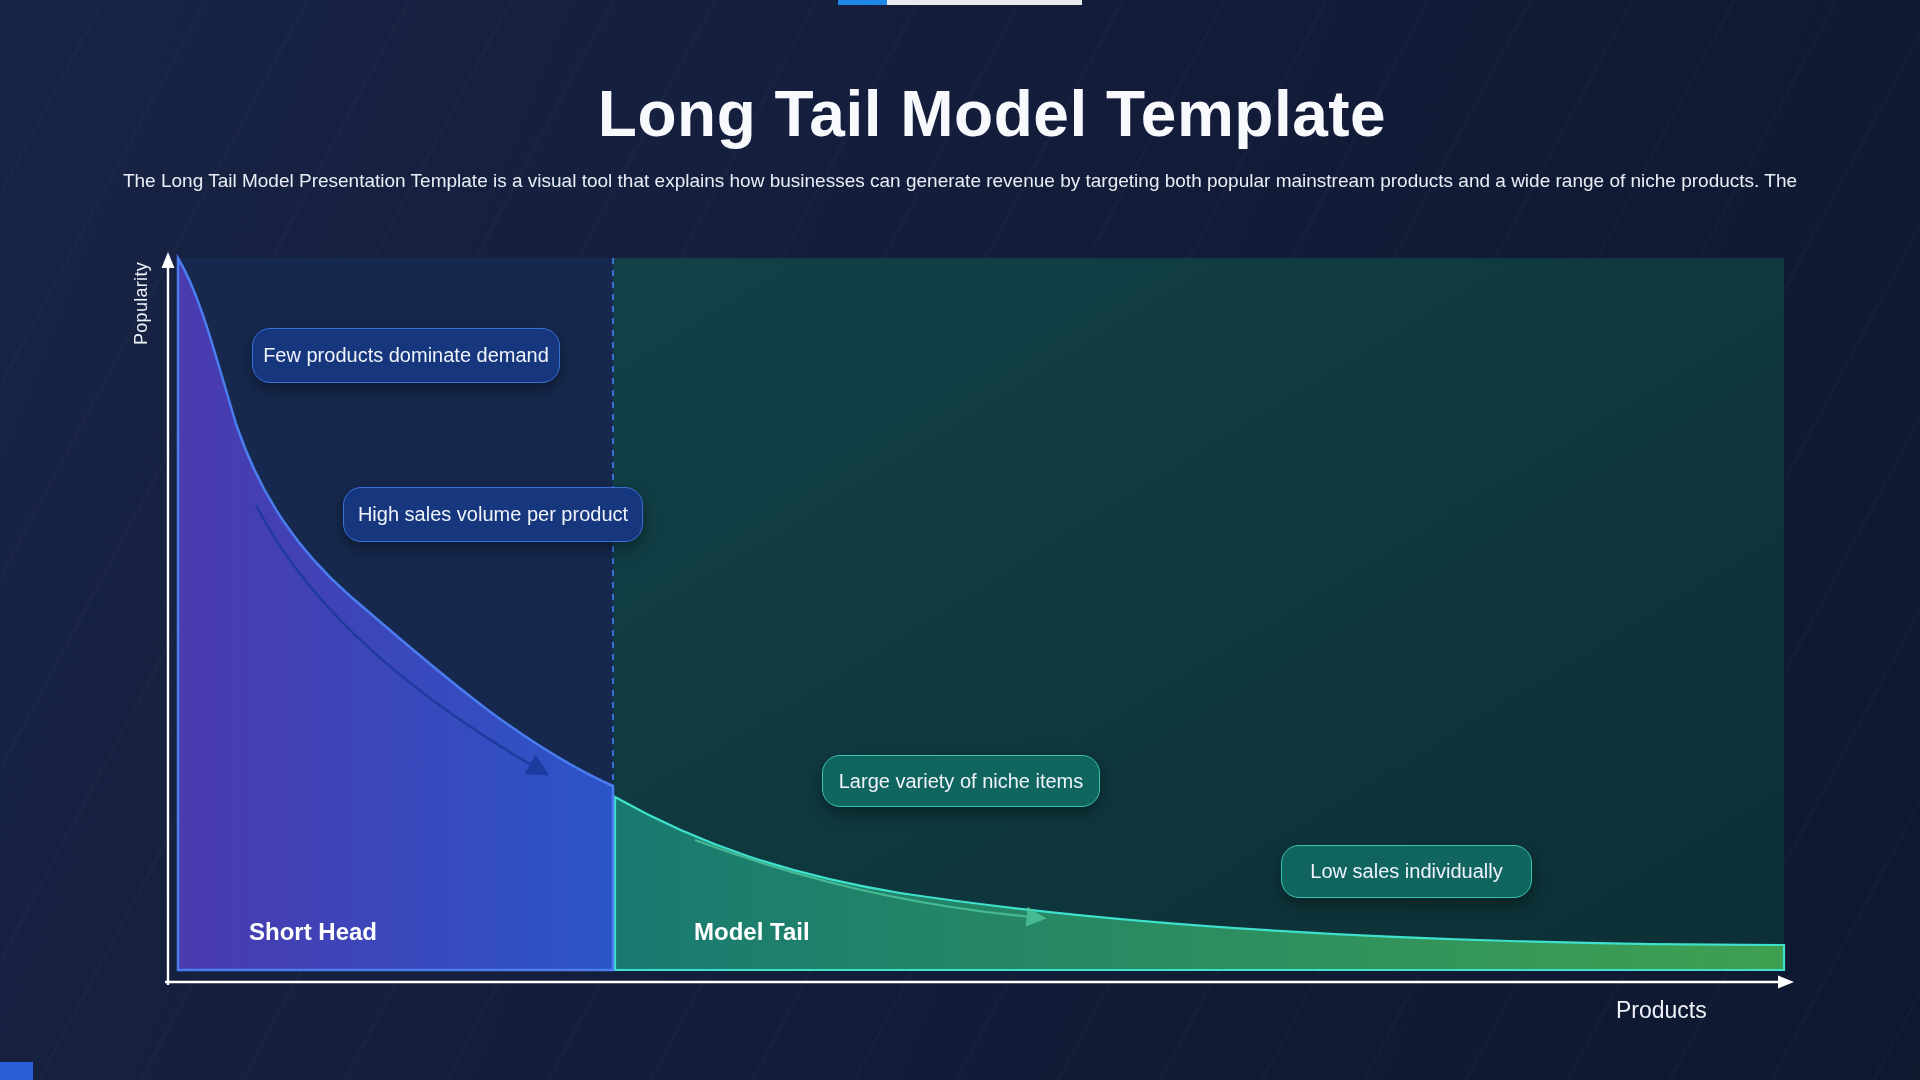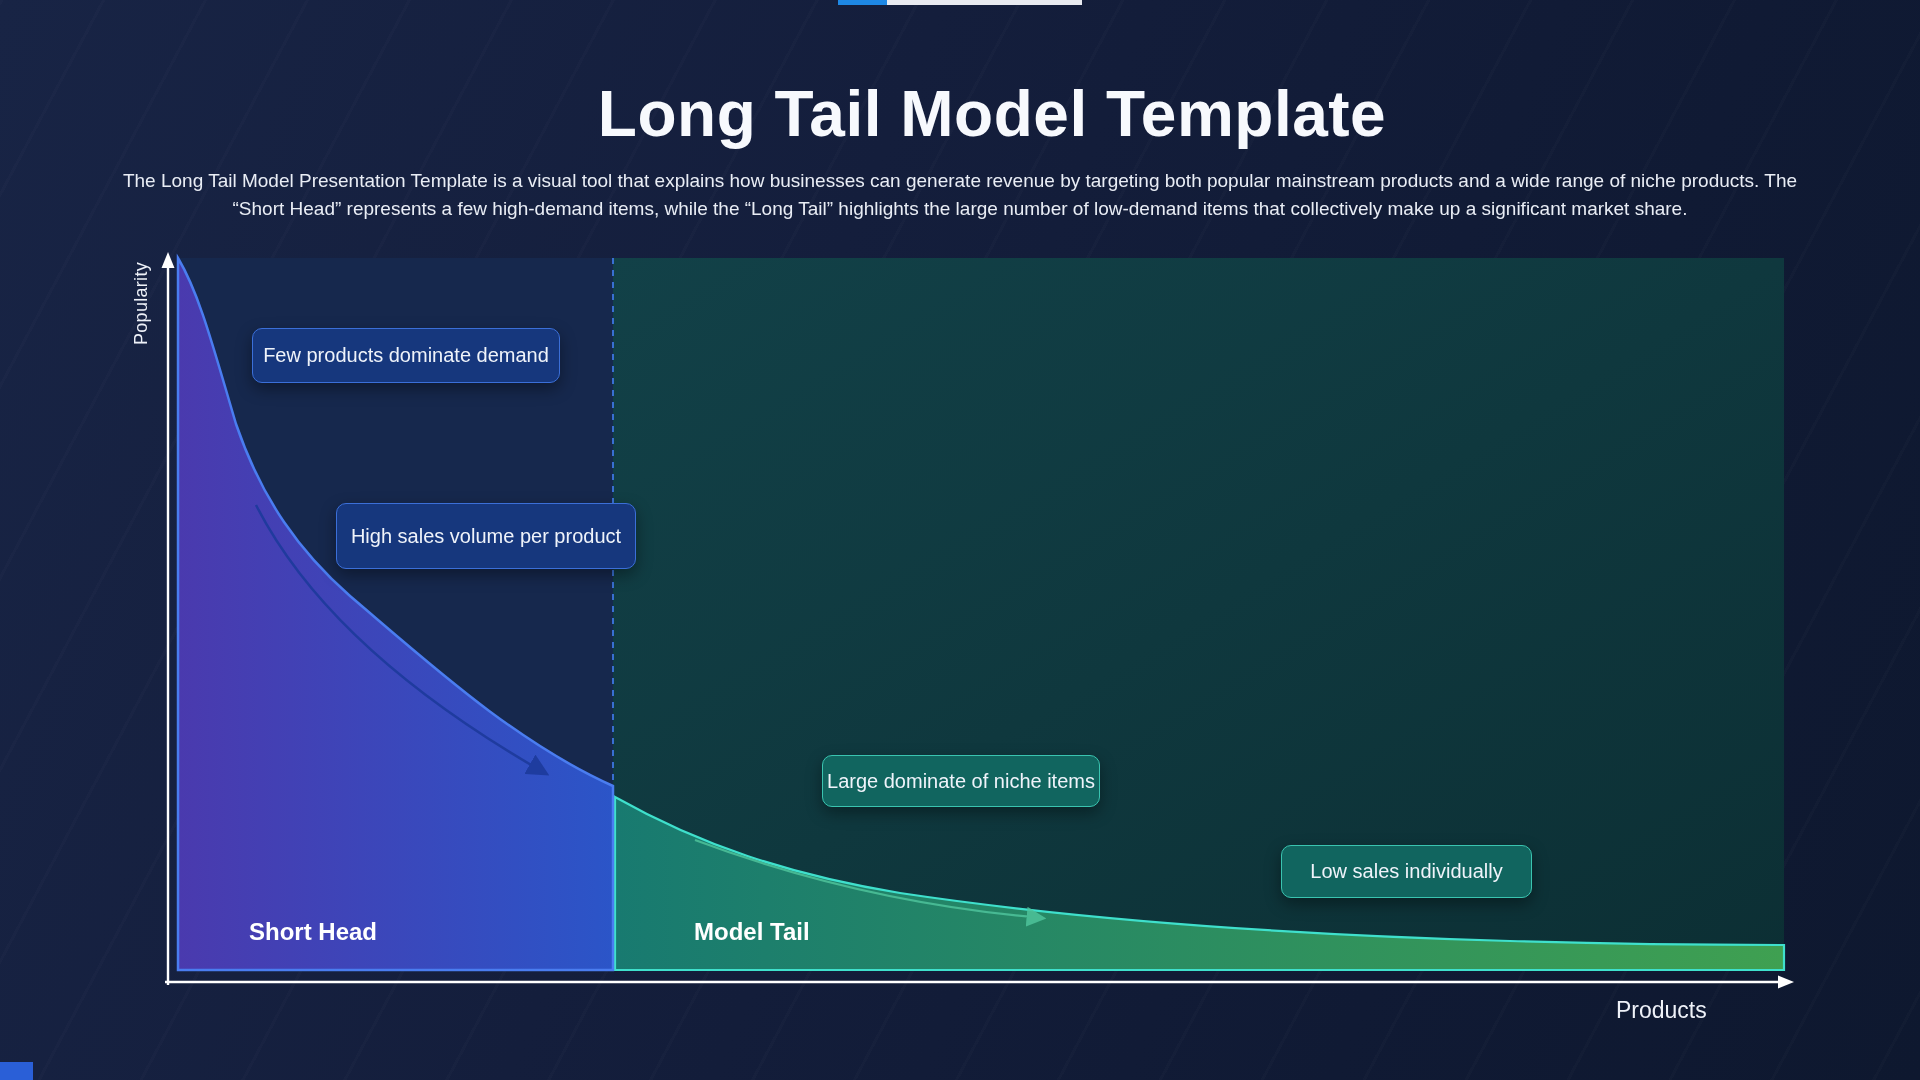--- a/index.html
+++ b/index.html
@@ -26,27 +26,27 @@
     font-size:19px; line-height:27.5px; color:#e9edf5; font-weight:400;
   }
   .desc span{ display:block; }
   .desc b{ font-weight:400; }
   .desc .inline{ display:inline; }
   
   .chart-svg{ position:absolute; left:0; top:0; width:1920px; height:1080px; }
   
   .callout{
     position:absolute; display:flex; align-items:center; justify-content:center;
-    border-radius:10px; font-size:20px; color:#eff3fa; text-align:center;
+    border-radius:18px; font-size:20px; color:#eff3fa; text-align:center;
     box-shadow:0 6px 16px rgba(0,0,0,0.38);
   }
   .callout.blue{ background:#16377d; border:1.5px solid #3b6fd8; }
   .callout.teal{ background:#11655f; border:1.5px solid #3ac4b0; }
   #callout-1{ left:252px; top:328px; width:308px; height:55px; }
-  #callout-2{ left:336px; top:487px; width:300px; height:66px;margin-top:16px; }
+  #callout-2{ left:343px; top:487px; width:300px; height:55px; }
   #callout-3{ left:822px; top:755px; width:278px; height:52px; }
   #callout-4{ left:1281px; top:845px; width:251px; height:53px; }
   
   .region-label{ position:absolute; font-size:24px; font-weight:700; color:#ffffff; }
   #short-head-label{ left:249px; top:918px; }
   #long-tail-label{ left:694px; top:918px; }
   
   .y-axis-label{
     position:absolute; left:131px; top:262px;
     writing-mode:vertical-rl; transform:rotate(180deg);
@@ -62,21 +62,20 @@
 <div class="page">
 
   <div class="top-bar">
     <div class="top-bar-fill"></div>
   </div>
 
   <h1 class="title">Long Tail Model Template</h1>
 
   <p class="desc">
     <span><span class="inline">The </span><b class="inline">Long Tail Model Presentation Template</b><span class="inline"> is a visual tool that explains how businesses can generate revenue by targeting both popular mainstream products and a wide range of niche products. The</span></span>
-    <span>“Short Head” represents a few high-demand items, while the “Long Tail” highlights the large number of low-demand items that collectively make up a significant market share.</span>
   </p>
 
   <svg class="chart-svg" viewBox="0 0 1920 1080">
     <defs>
       <linearGradient id="gradBlue" x1="0" y1="0" x2="1" y2="0">
         <stop offset="0" stop-color="#4a3aae"></stop>
         <stop offset="1" stop-color="#2b55c8"></stop>
       </linearGradient>
       <linearGradient id="gradTeal" x1="0" y1="0" x2="1" y2="0">
         <stop offset="0" stop-color="#187a70"></stop>
@@ -115,21 +114,21 @@
     <path d="M 695 840 Q 860 902 1042 918" fill="none" stroke="#4ec39b" stroke-width="2.2" opacity="0.85" marker-end="url(#mTeal)"></path>
 
     <line x1="168" y1="985" x2="168" y2="264" stroke="#ffffff" stroke-width="2.4"></line>
     <polygon points="168,252 161.5,268 174.5,268" fill="#ffffff"></polygon>
     <line x1="165" y1="982" x2="1782" y2="982" stroke="#ffffff" stroke-width="2.4"></line>
     <polygon points="1794,982 1778,975.5 1778,988.5" fill="#ffffff"></polygon>
   </svg>
 
   <div class="callout blue" id="callout-1">Few products dominate demand</div>
   <div class="callout blue" id="callout-2">High sales volume per product</div>
-  <div class="callout teal" id="callout-3">Large dominate of niche items</div>
+  <div class="callout teal" id="callout-3">Large variety of niche items</div>
   <div class="callout teal" id="callout-4">Low sales individually</div>
 
   <div class="region-label" id="short-head-label">Short Head</div>
   <div class="region-label" id="long-tail-label">Model Tail</div>
 
   <div class="y-axis-label">Popularity</div>
   <div class="x-axis-label">Products</div>
 
   <div class="corner-chip"></div>
 

